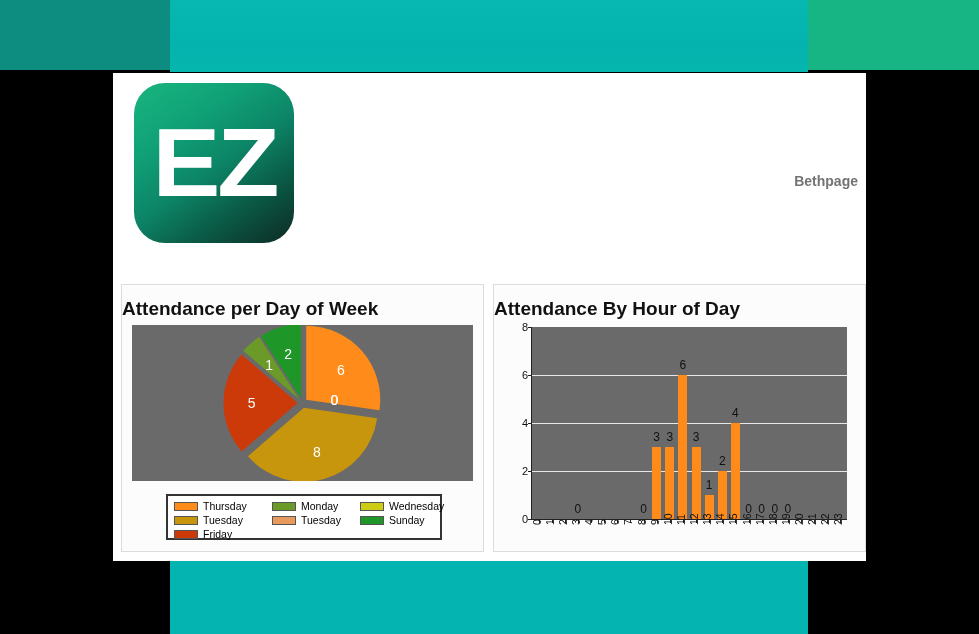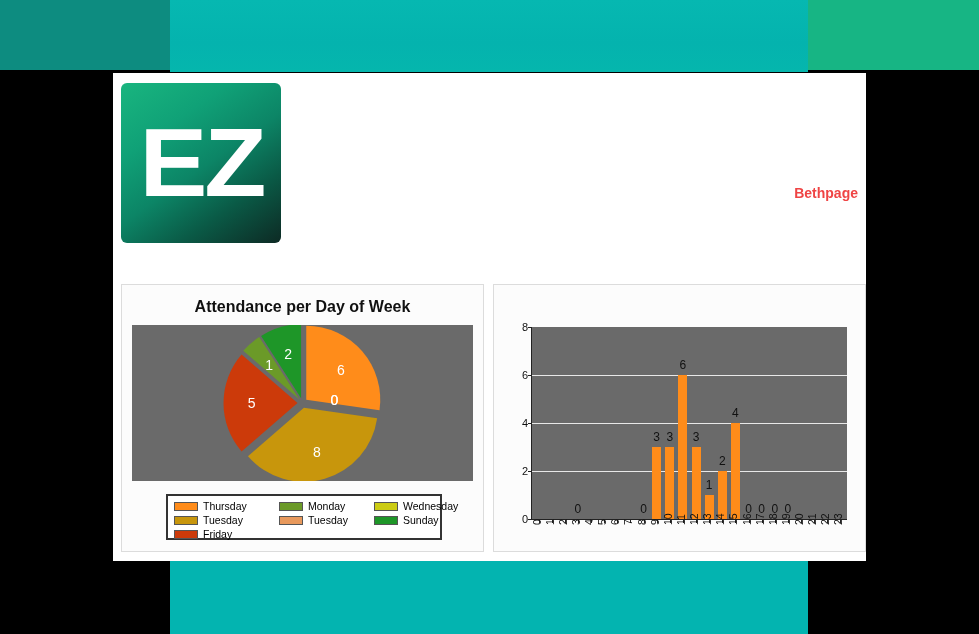--- a/index.html
+++ b/index.html
@@ -30,25 +30,25 @@
     left: 113px;
     top: 73px;
     width: 753px;
     height: 488px;
     background: #ffffff;
   }
 
   
   #brand-logo {
     position: absolute;
-    left: 8px;
+    left: 21px;
     top: 10px;
     width: 160px;
     height: 160px;
-    border-radius: 6px;
+    border-radius: 31px;
     background: linear-gradient(145deg, #19b57f 0%, #10a177 28%, #0c8566 52%, #0a5a46 74%, #0d2a24 100%);
     display: flex;
     align-items: center;
     justify-content: center;
   }
   #brand-logo-text {
     color: #ffffff;
     font-size: 96px;
     font-weight: bold;
     letter-spacing: -3px;
@@ -62,24 +62,24 @@
     right: 8px;
     top: 4px;
     font-size: 23px;
     font-weight: bold;
     color: #000000;
     letter-spacing: 0px;
   }
   #report-subtitle {
     position: absolute;
     right: 8px;
-    top: 112px;
+    top: 100px;
     font-size: 14px;
     font-weight: bold;
-    color: #ef4444;
+    color: #737373;
   }
 
   
   #charts-row {
     position: absolute;
     left: 8px;
     top: 211px;
     width: 745px;
     height: 271px;
   }
@@ -91,22 +91,21 @@
     border: 1px solid #dcdcdc;
     box-sizing: border-box;
   }
   #panel-day-of-week { left: 0px;   width: 363px; }
   #panel-hour-of-day { left: 372px; width: 373px; }
 
   .chart-title {
     position: absolute;
     left: 0; right: 0;
     top: 13px;
-    text-align: center;
-    font-size: 16px;
+    font-size: 19px;
     font-weight: bold;
     color: #111111;
   }
 
   
   #pie-plot-area {
     position: absolute;
     left: 10px;
     top: 40px;
     width: 341px;
@@ -123,21 +122,21 @@
     height: 46px;
     border: 2px solid #333333;
     background: #ffffff;
     box-sizing: border-box;
     padding: 3px 4px 0 6px;
   }
   .legend-grid {
     display: grid;
     grid-template-columns: 98px 88px 82px;
     grid-auto-rows: 14px;
-    column-gap: 7px;
+    column-gap: 0px;
   }
   .legend-item {
     display: flex;
     align-items: center;
     gap: 5px;
   }
   .legend-swatch {
     width: 24px;
     height: 9px;
     border: 1px solid #555555;
@@ -299,20 +298,21 @@
               <span class="legend-swatch" style="background: rgb(204, 58, 10);"></span>
               <span class="legend-label">Friday</span>
             </div>
             <div></div>
             <div></div>
           </div>
       </div>
     </div>
 
     <div class="chart-panel" id="panel-hour-of-day">
+      <div class="chart-title">Attendance By Hour of Day</div>
       <div id="bar-chart-body">
         <div id="bar-plot-area">
           <div id="bar-grid">
               <div class="gridline" style="top: 144px;"></div>
               <div class="gridline" style="top: 96px;"></div>
               <div class="gridline" style="top: 48px;"></div>
             </div>
           <div id="bar-yaxis">
               <div class="y-tick" style="top: 192px;">0</div>
               <div class="y-tick-mark" style="top: 192px;"></div>

